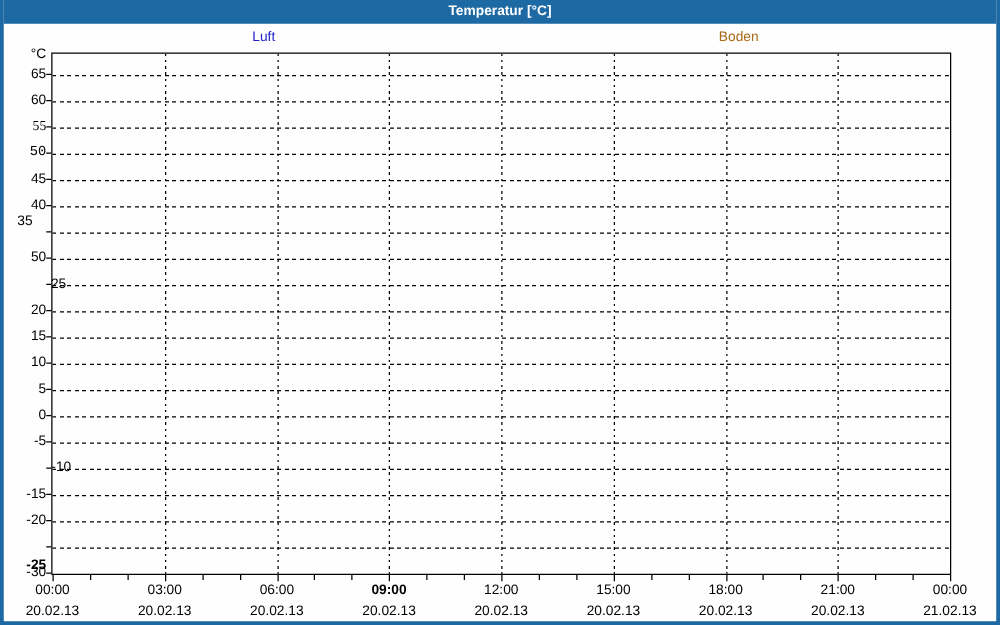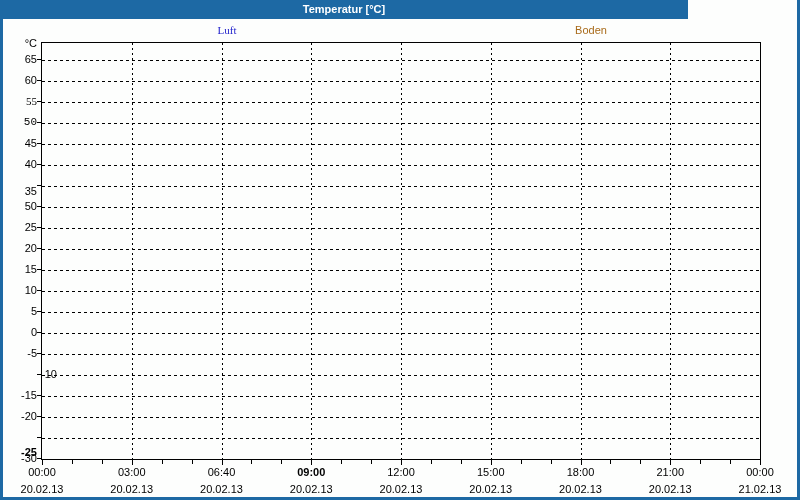--- a/index.html
+++ b/index.html
@@ -8,32 +8,32 @@
     position:relative;
     width:800px;height:500px;
     background:#fdfefd;
     border-left:3px solid #1d69a4;
     border-right:3px solid #1d69a4;
     border-bottom:3px solid #1d69a4;
     font-family:"Liberation Sans","DejaVu Sans",sans-serif;
     overflow:hidden;
   }
   .titlebar{
-    position:absolute;left:-3px;top:0;width:688px;height:19px;
+    position:absolute;left:-3px;top:0;width:800px;height:19px;
     background:#1d69a4;color:#ffffff;
     font-size:11px;font-weight:bold;
     text-align:center;line-height:19px;
   }
   .legend-label{
     position:absolute;top:24px;height:13px;
     font-size:11px;line-height:13px;
     transform:translateX(-50%);
     white-space:nowrap;
   }
-  .legend-luft{left:224px;font-family:Liberation Serif, serif;}
+  .legend-luft{left:208px;}
   .legend-boden{left:588px;}
   .plot{
     position:absolute;left:38px;top:42px;width:720px;height:418px;
     border:1px solid #000000;
     background:#fdfefd;
   }
   .hgrid{
     position:absolute;left:0;right:0;height:1px;
     background:repeating-linear-gradient(to right,#000 0 3px,transparent 3px 6px);
   }
@@ -109,23 +109,23 @@
       <div class="vgrid" style="left: 628.25px;"></div>
     </div>
 
   <div id="ylabels">
       <div class="ylabel" style="top: 53px;">65</div>
       <div class="ylabel" style="top: 74px;">60</div>
       <div class="ylabel" style="top: 95px; font-family: Liberation Serif, serif;">55</div>
       <div class="ylabel" style="top: 116px; font-family: Liberation Mono, monospace;">50</div>
       <div class="ylabel" style="top: 137px;">45</div>
       <div class="ylabel" style="top: 158px;">40</div>
-      <div class="ylabel" style="top: 185px;">35</div>
+      <div class="ylabel" style="top: 171px; text-align: center;">35</div>
       <div class="ylabel" style="top: 200px;">50</div>
-      <div class="ylabel" style="top: 221px;">25</div>
+      <div class="ylabel" style="top: 221px; margin-left: 16px;">25</div>
       <div class="ylabel" style="top: 242px;">20</div>
       <div class="ylabel" style="top: 263px;">15</div>
       <div class="ylabel" style="top: 284px;">10</div>
       <div class="ylabel" style="top: 305px;">5</div>
       <div class="ylabel" style="top: 326px;">0</div>
       <div class="ylabel" style="top: 347px;">-5</div>
       <div class="ylabel" style="top: 368px; margin-left: 20px;">-10</div>
       <div class="ylabel" style="top: 389px;">-15</div>
       <div class="ylabel" style="top: 410px;">-20</div>
       <div class="ylabel" style="top: 446px; font-weight: bold;">-25</div>
@@ -151,21 +151,21 @@
       <div class="ytick" style="left: 34px; top: 395px;"></div>
       <div class="ytick" style="left: 34px; top: 416px;"></div>
       <div class="ytick" style="left: 34px; top: 437px;"></div>
       <div class="ytick" style="left: 34px; top: 458px;"></div>
     </div>
   <div id="xlabels">
       <div class="xlabel-time" style="left: 39px;">00:00</div>
       <div class="xlabel-date" style="left: 39px;">20.02.13</div>
       <div class="xlabel-time" style="left: 128.75px;">03:00</div>
       <div class="xlabel-date" style="left: 128.75px;">20.02.13</div>
-      <div class="xlabel-time" style="left: 218.5px;">06:40</div>
+      <div class="xlabel-time" style="left: 218.5px;">06:00</div>
       <div class="xlabel-date" style="left: 218.5px;">20.02.13</div>
       <div class="xlabel-time" style="left: 308.25px; font-weight: bold;">09:00</div>
       <div class="xlabel-date" style="left: 308.25px;">20.02.13</div>
       <div class="xlabel-time" style="left: 398px;">12:00</div>
       <div class="xlabel-date" style="left: 398px;">20.02.13</div>
       <div class="xlabel-time" style="left: 487.75px;">15:00</div>
       <div class="xlabel-date" style="left: 487.75px;">20.02.13</div>
       <div class="xlabel-time" style="left: 577.5px;">18:00</div>
       <div class="xlabel-date" style="left: 577.5px;">20.02.13</div>
       <div class="xlabel-time" style="left: 667.25px;">21:00</div>

